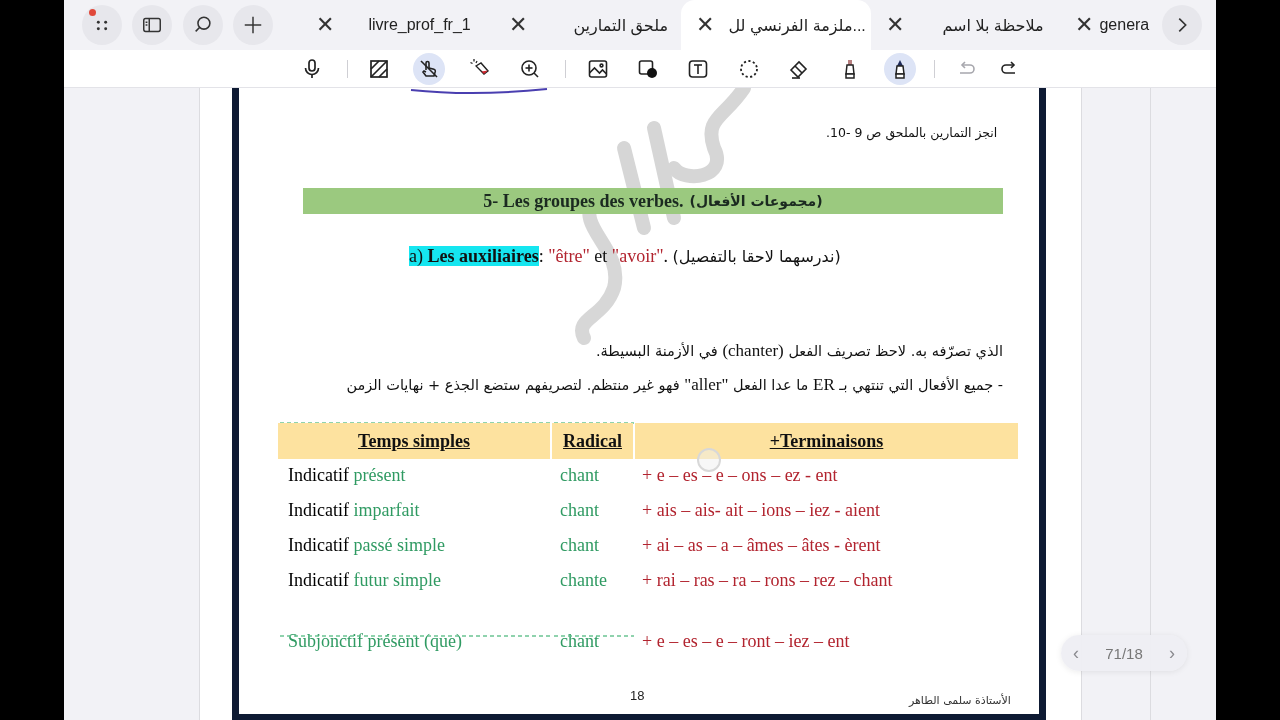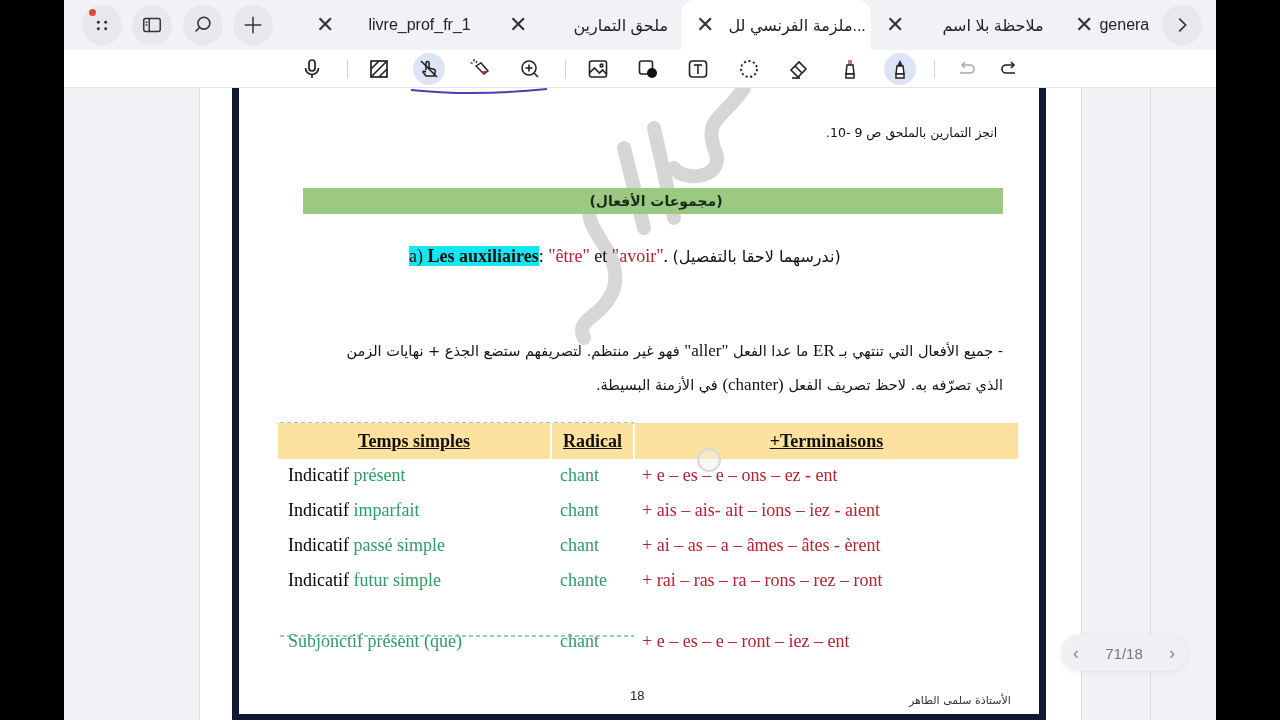--- a/index.html
+++ b/index.html
@@ -250,31 +250,32 @@
         <path d="M230 0 C 210 30, 190 30, 200 60 C 215 90, 170 95, 160 80"></path>
         <path d="M140 40 L 160 130"></path>
         <path d="M110 60 L 130 140"></path>
         <path d="M80 110 C 60 140, 110 160, 100 200 C 90 230, 60 230, 70 250"></path>
       </g>
     </svg>
 
     <div class="doc-line arabic-small" style="left:762px; top:37px; direction:rtl;">انجز التمارين بالملحق ص 9 -10.</div>
 
     <div class="section-band">
+      <span>5-  Les groupes des verbes.</span>
       <span class="ar">(مجموعات الأفعال)</span>
     </div>
 
     <div class="doc-line" style="left:345px; top:158px; font-size:18px;">
       <span class="hl"><span>a) </span><span class="bold">Les auxiliaires</span></span><span>: </span><span class="red">"être"</span><span> et </span><span class="red">"avoir"</span><span>. </span><span style="font-family:'DejaVu Sans',sans-serif; font-size:16px;">(ندرسهما لاحقا بالتفصيل)</span>
     </div>
 
 
     <div class="para" style="top:246px;">
+      <div><span>الذي تصرّفه به. لاحظ تصريف الفعل </span><span class="lat">(chanter)</span><span> في الأزمنة البسيطة.</span></div>
       <div><span>- جميع الأفعال التي تنتهي بـ </span><span class="lat">ER</span><span> ما عدا الفعل </span><span class="lat">"aller"</span><span> فهو غير منتظم. لتصريفهم ستضع الجذع + نهايات الزمن</span></div>
-      <div><span>الذي تصرّفه به. لاحظ تصريف الفعل </span><span class="lat">(chanter)</span><span> في الأزمنة البسيطة.</span></div>
     </div>
 
     <div class="vtable">
       <div class="dashline" style="left:2px; top:-1px; width:270px;"></div>
       <div class="dashline" style="left:276px; top:-1px; width:80px;"></div>
       <div class="vt-head" style="left:0; width:272px;">Temps simples</div>
       <div class="vt-head" style="left:274px; width:81px;">Radical</div>
       <div class="vt-head" style="left:357px; width:383px;">+Terminaisons</div>
 
       <div class="vt-row" style="top:36px;">
@@ -288,21 +289,21 @@
         <span class="c red" style="left:364px;">+ ais – ais- ait – ions – iez - aient</span>
       </div>
       <div class="vt-row" style="top:106px;">
         <span class="c" style="left:10px;"><span>Indicatif</span><span class="green"> passé simple</span></span>
         <span class="c green" style="left:282px;">chant</span>
         <span class="c red" style="left:364px;">+ ai – as – a – âmes – âtes - èrent</span>
       </div>
       <div class="vt-row" style="top:141px;">
         <span class="c" style="left:10px;text-align:center;"><span>Indicatif</span><span class="green"> futur simple</span></span>
         <span class="c green" style="left:282px;">chante</span>
-        <span class="c red" style="left:364px;">+ rai – ras – ra – rons – rez – ront</span>
+        <span class="c red" style="left:364px;">+ rai – ras – ra – rons – rez – chant</span>
       </div>
       <div class="vt-row" style="top:176px;margin-top:26px;">
         <span class="c green" style="left:10px;"><span>Subjonctif</span><span> présent (que)</span></span>
         <span class="c green" style="left:282px;">chant</span>
         <span class="c red" style="left:364px;">+ e – es – e – ront – iez – ent</span>
       </div>
 
       <div class="dashline" style="left:2px; top:212px; width:270px;"></div>
       <div class="dashline" style="left:276px; top:212px; width:80px;"></div>
     </div>

